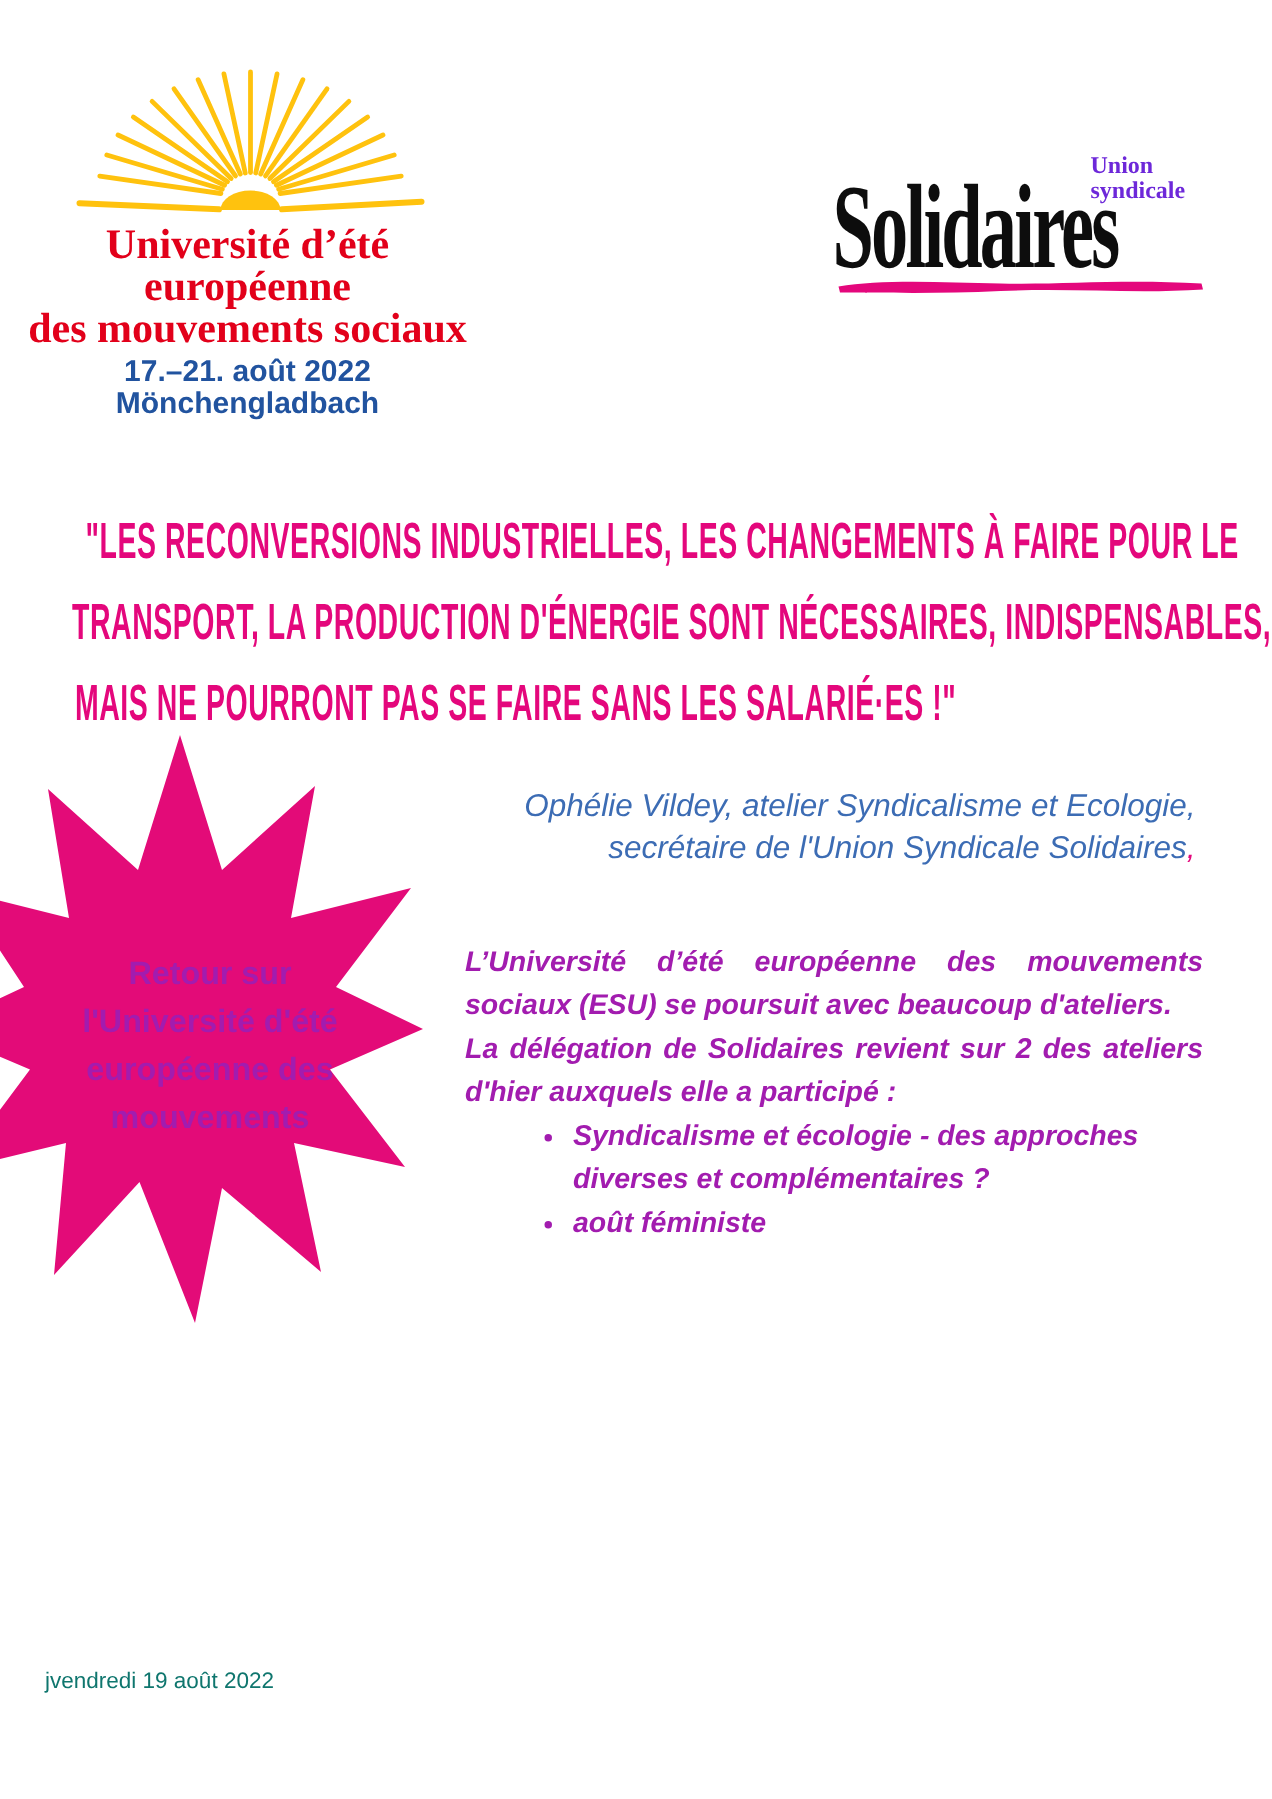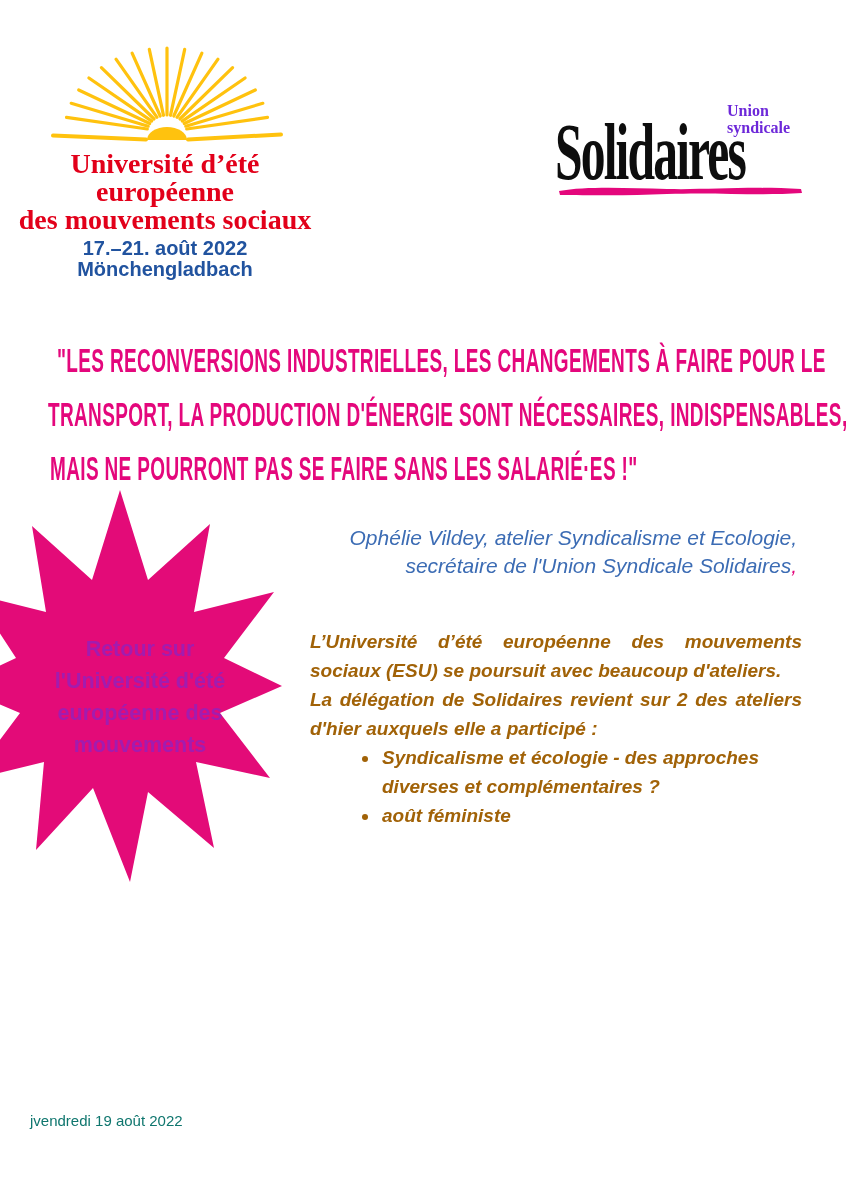--- a/index.html
+++ b/index.html
@@ -55,21 +55,21 @@
   .star-svg { position:absolute; left:-48px; top:488px; }
   .star-text {
     position:absolute; left:8px; top:593px; width:264px; text-align:center;
     color:#a21caf; font-weight:bold; font-size:21.5px; line-height:32px;margin-top:40px;
   }
 
   
   .article {
     position:absolute; left:310px; top:627px; width:492px;
     font-size:19px; font-weight:bold; font-style:italic;
-    line-height:29px; color:#a16207; text-align:justify;
+    line-height:29px; color:#a21caf; text-align:justify;
   }
   .article p { margin:0; }
   .article ul { margin:0; padding-left:34px; text-align:left; }
   .article li { padding-left:2px;margin-left:36px; }
 
   
   .footer-date {
     position:absolute; left:30px; top:1112px;
     font-size:15px; color:#0f766e;
   }

